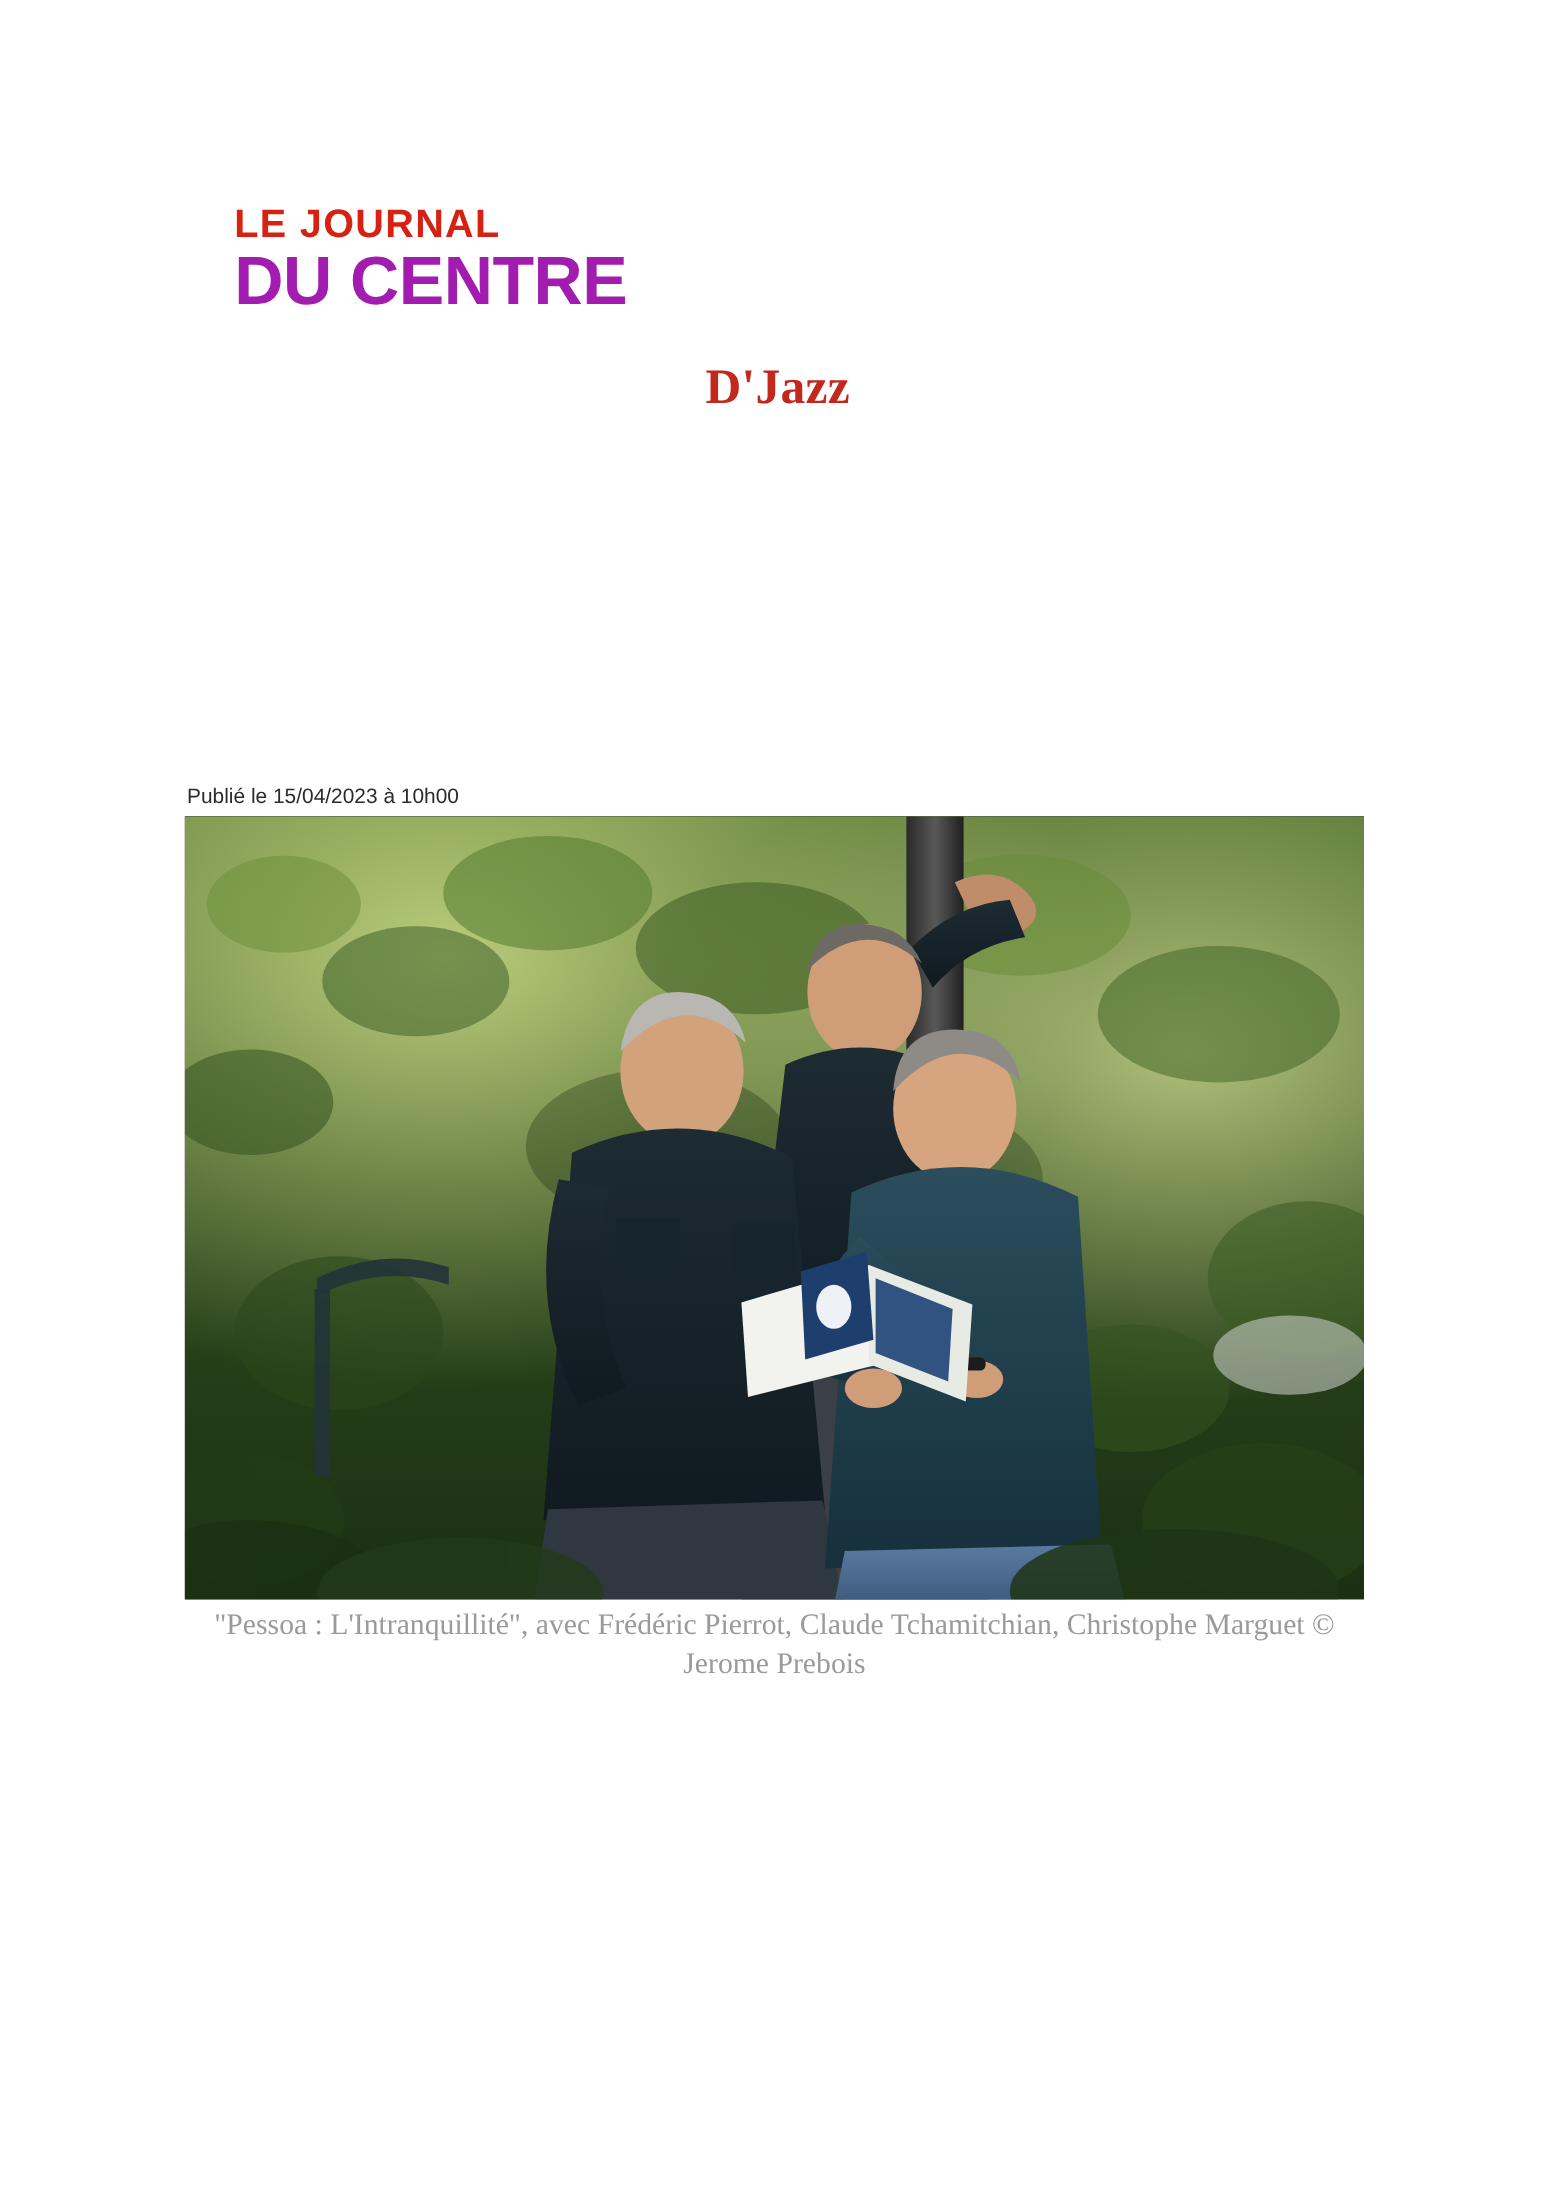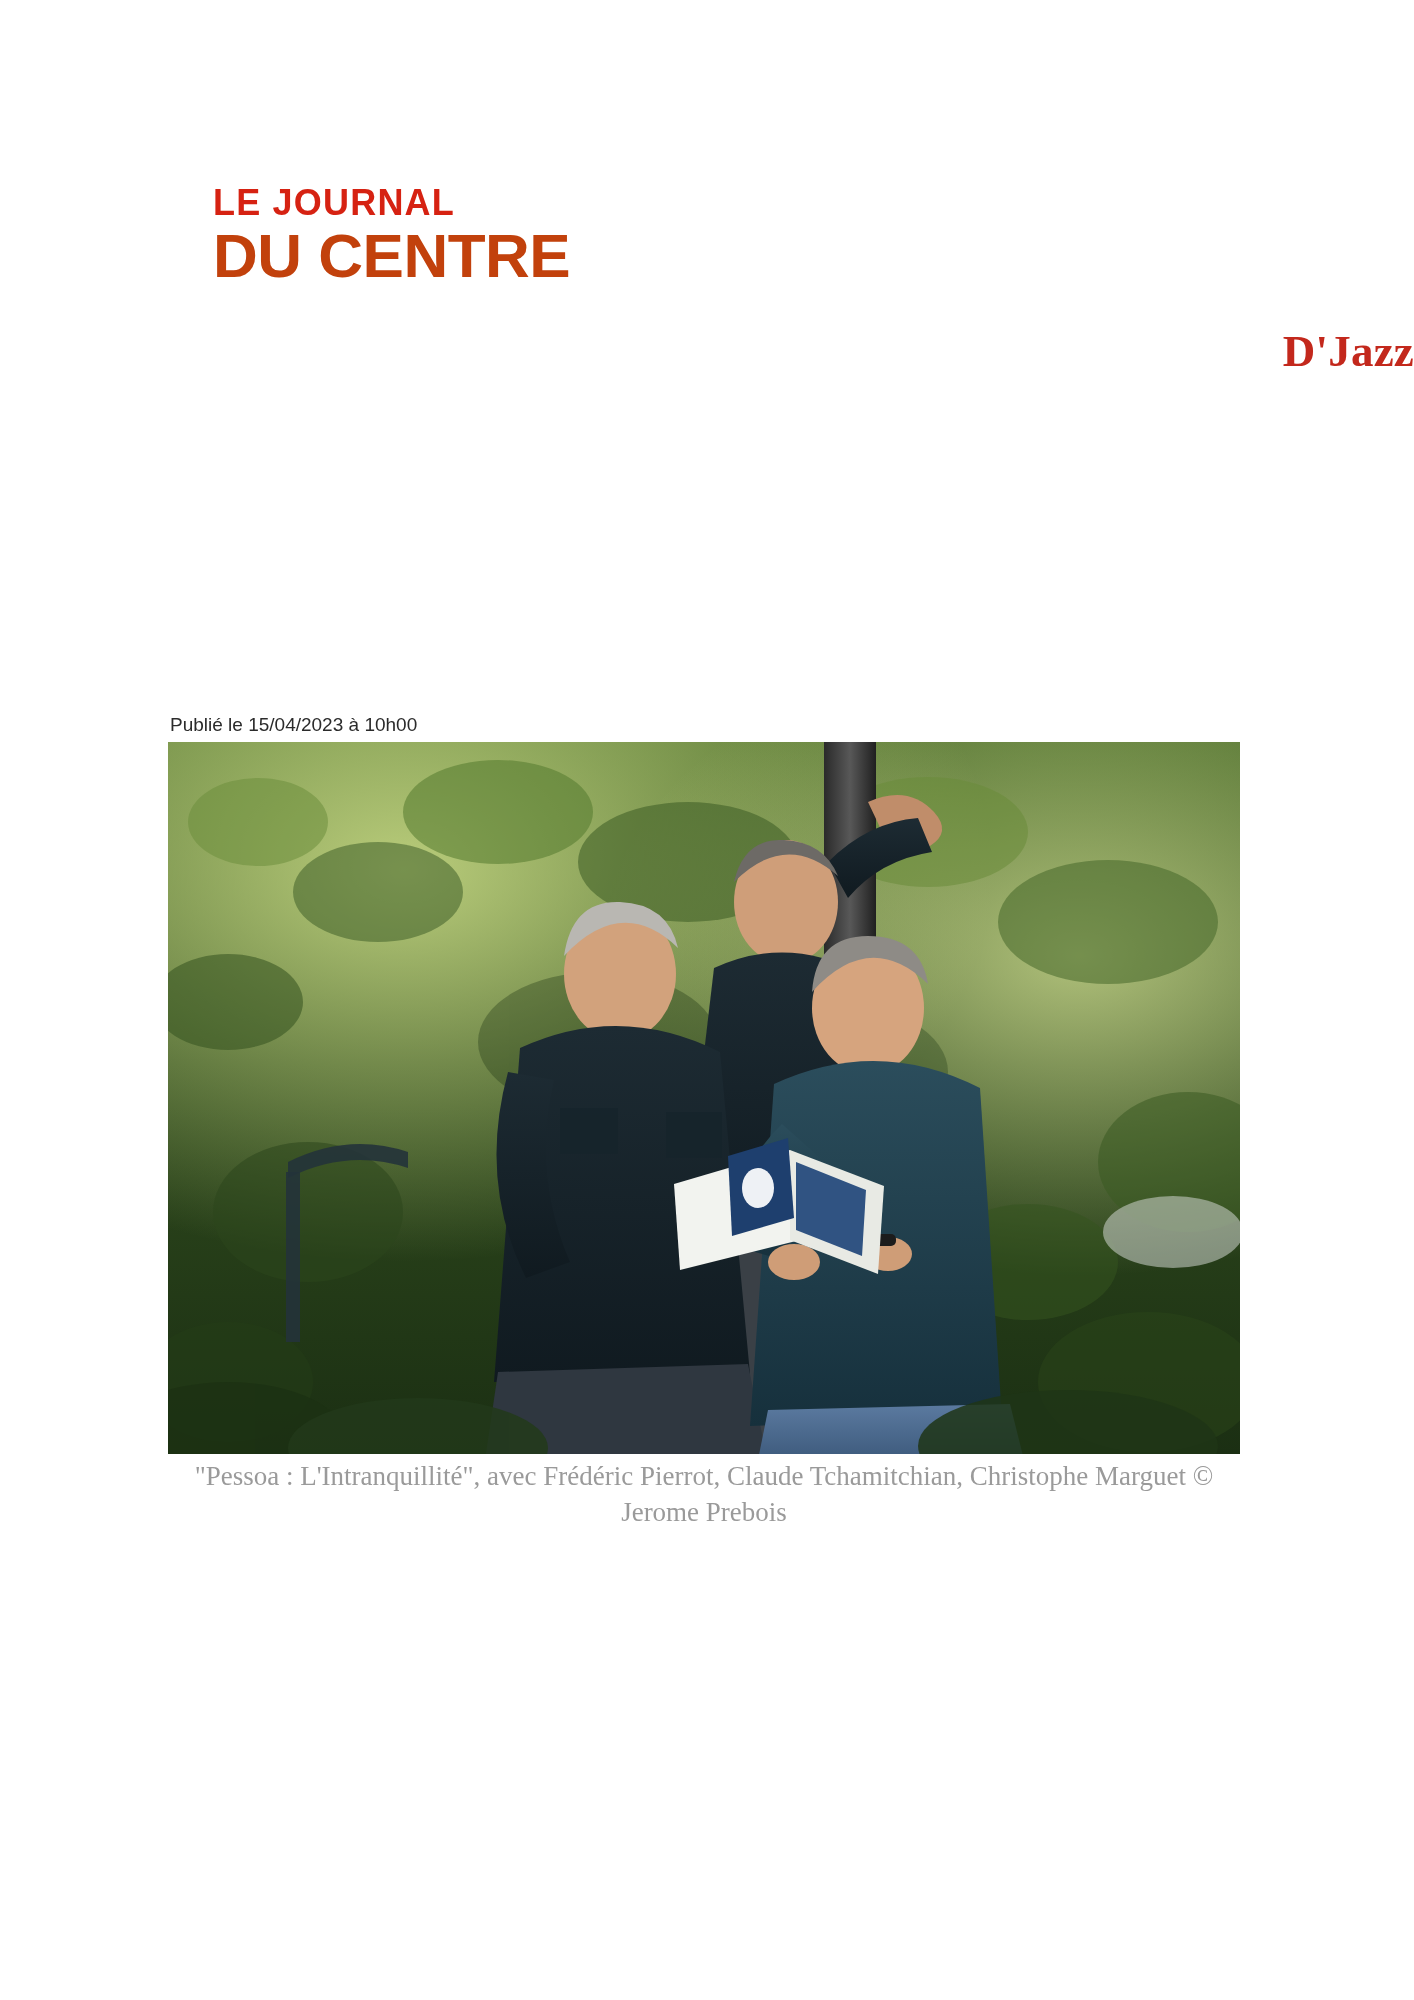--- a/index.html
+++ b/index.html
@@ -36,33 +36,33 @@
     color: #d62212;
     line-height: 1;
     margin: 0 0 4px 0;
     white-space: nowrap;
   }
   .masthead-line2 {
     font-family: "Liberation Sans", sans-serif;
     font-weight: bold;
     font-size: 62px;
     letter-spacing: -0.5px;
-    color: #c2410c;
+    color: #a21caf;
     line-height: 1;
     margin: 0;
     white-space: nowrap;
   }
 
   
   .kicker {
     position: absolute;
     left: 0;
     top: 325px;
     width: 1414px;
-    text-align: right;
+    text-align: center;
     font-family: "Liberation Serif", serif;
     font-weight: bold;
     font-size: 45px;
     color: #c3281c;
     letter-spacing: 0.2px;
   }
   .headline {
     position: absolute;
     left: 170px;
     top: 405px;

